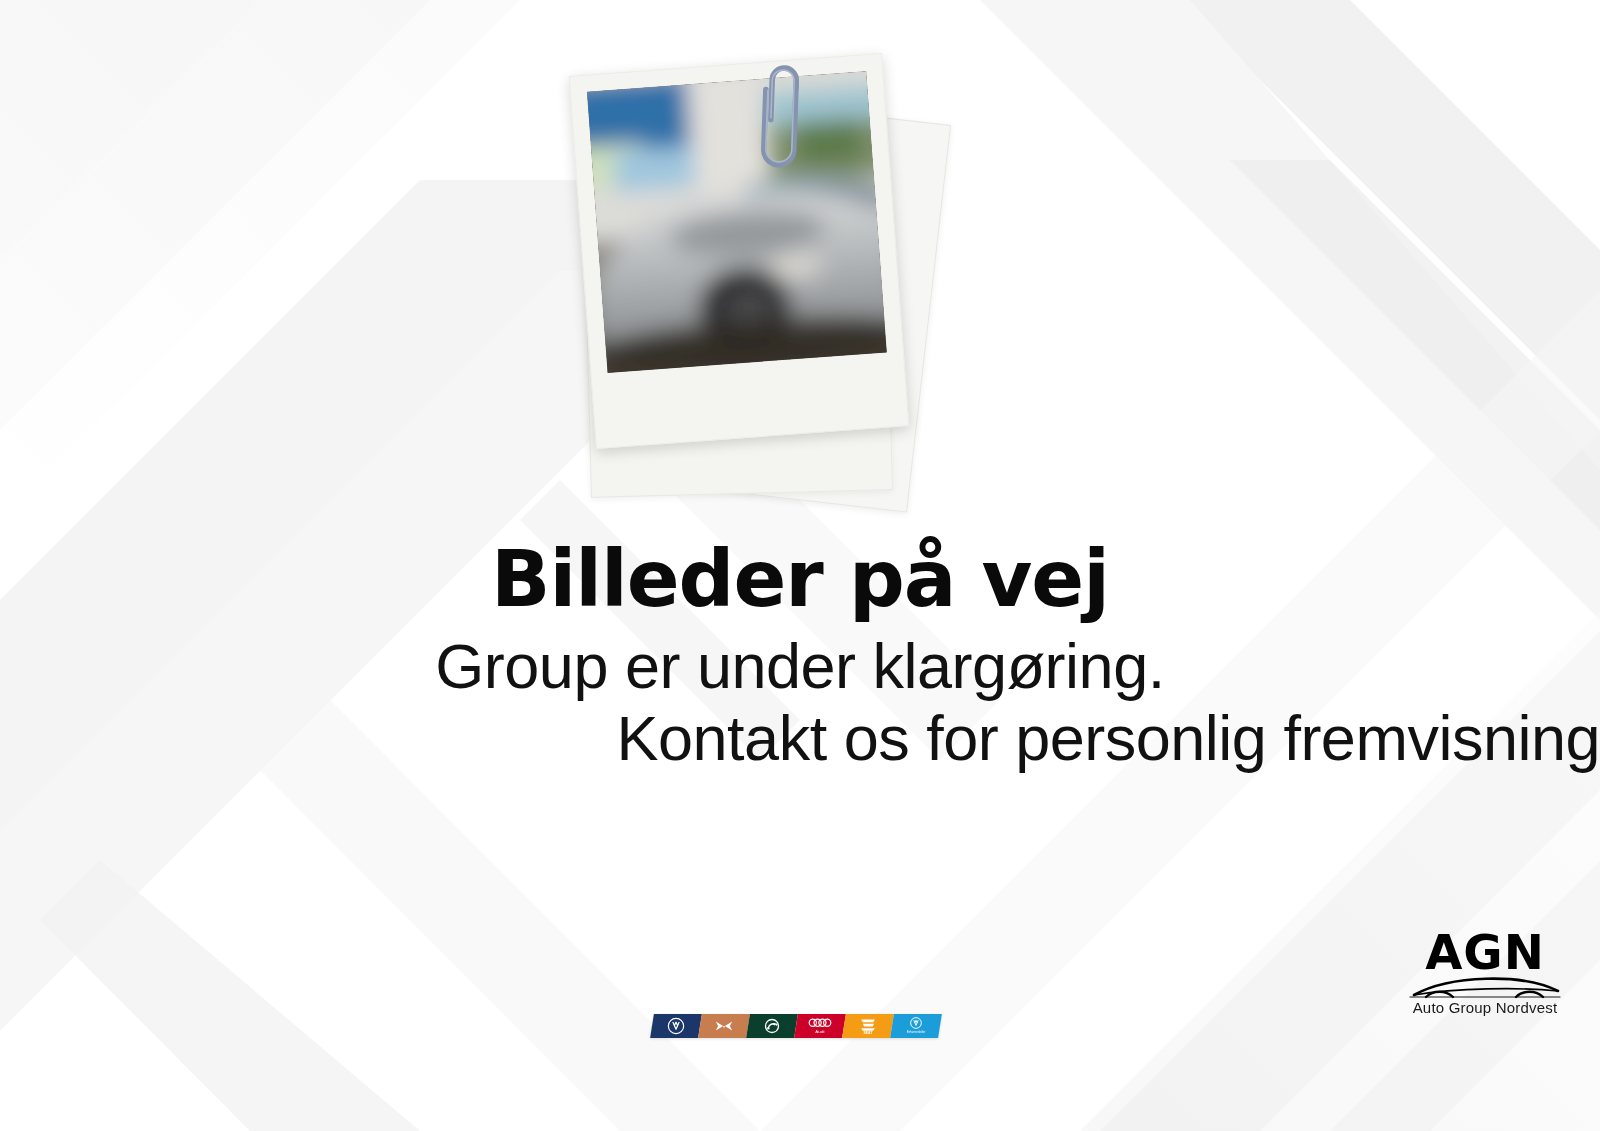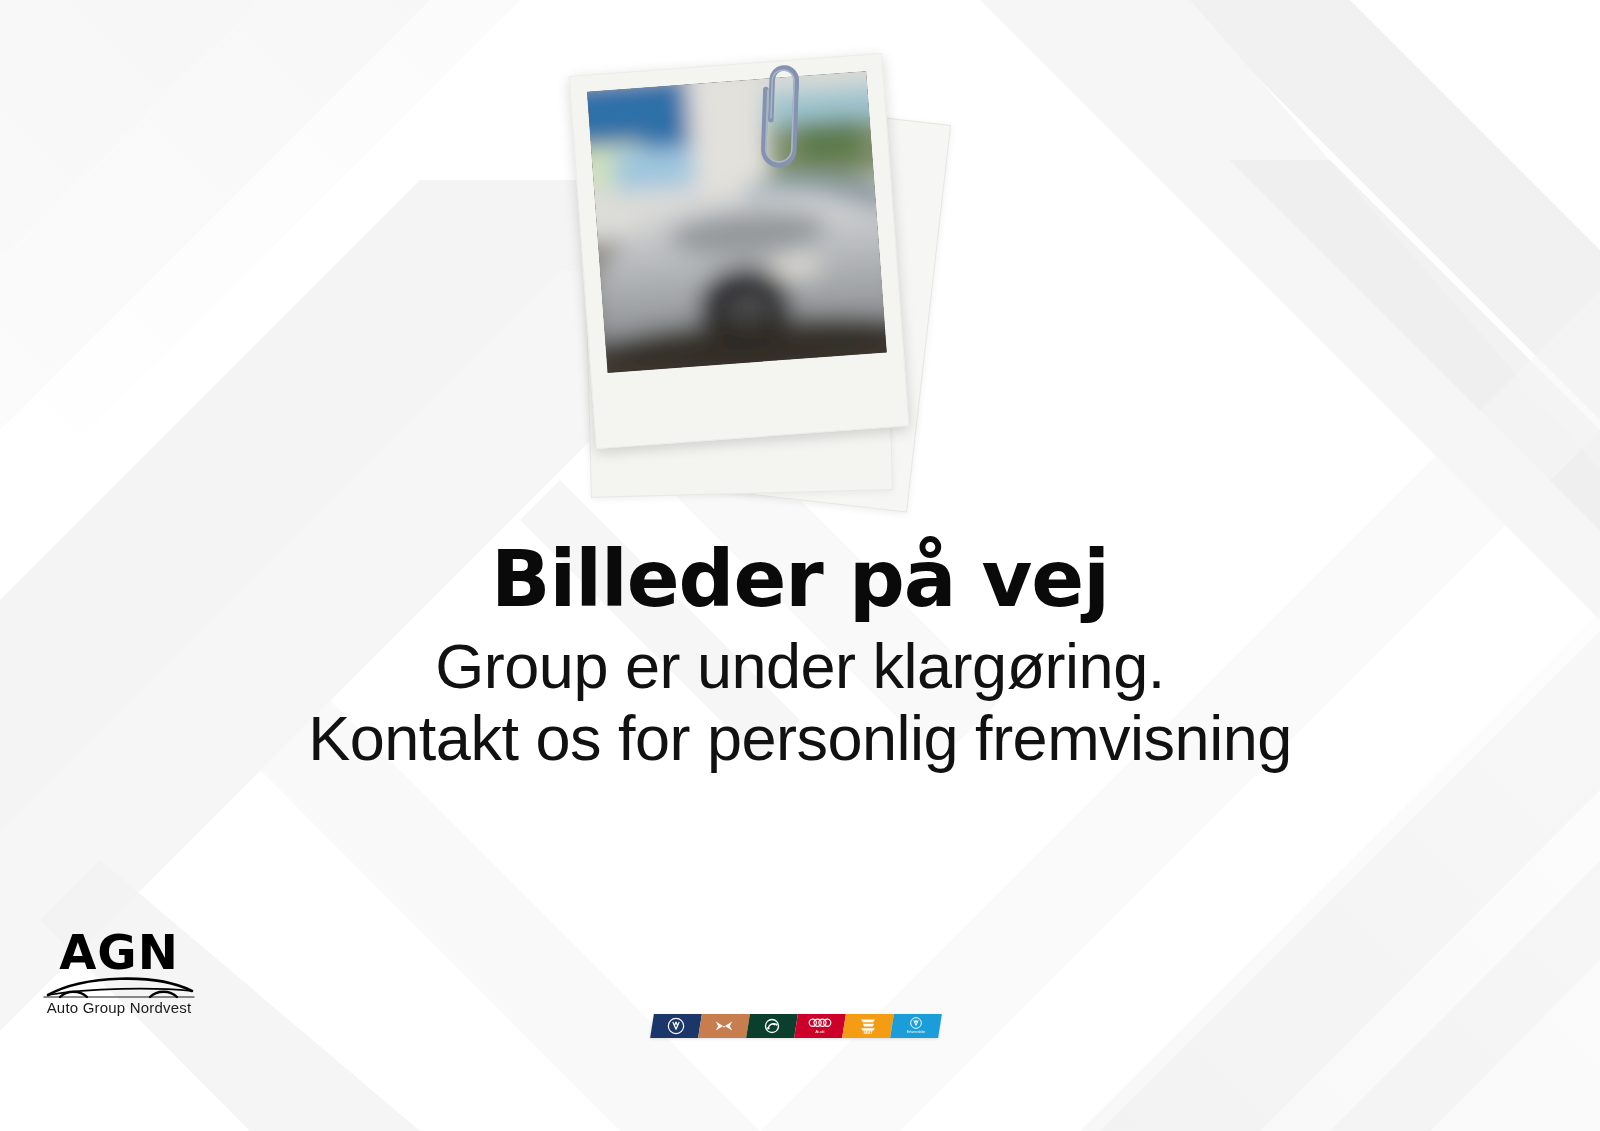--- a/index.html
+++ b/index.html
@@ -123,30 +123,30 @@
   }
   .subline {
     font-family: "Liberation Sans", sans-serif;
     font-weight: 400;
     font-size: 63px;
     line-height: 1.08;
     color: #111111;
     margin: 0;
     letter-spacing: -0.5px;
   }
-  #subtitle-2 { margin-top: 4px; }
+  #subtitle-2 { margin-top: 4px; text-align: right; }
 
   
   #logo-block {
     position: absolute;
-    left: 4px;
+    left: 15px;
     right: 0;
     top: 925px;
     z-index: 3;
-    text-align: left;
+    text-align: right;
   }
   #agn-logo-svg { display: inline-block; }
 
   
   #brand-strip {
     position: absolute;
     left: 652px;
     top: 1014px;
     width: 288px;
     height: 24px;

